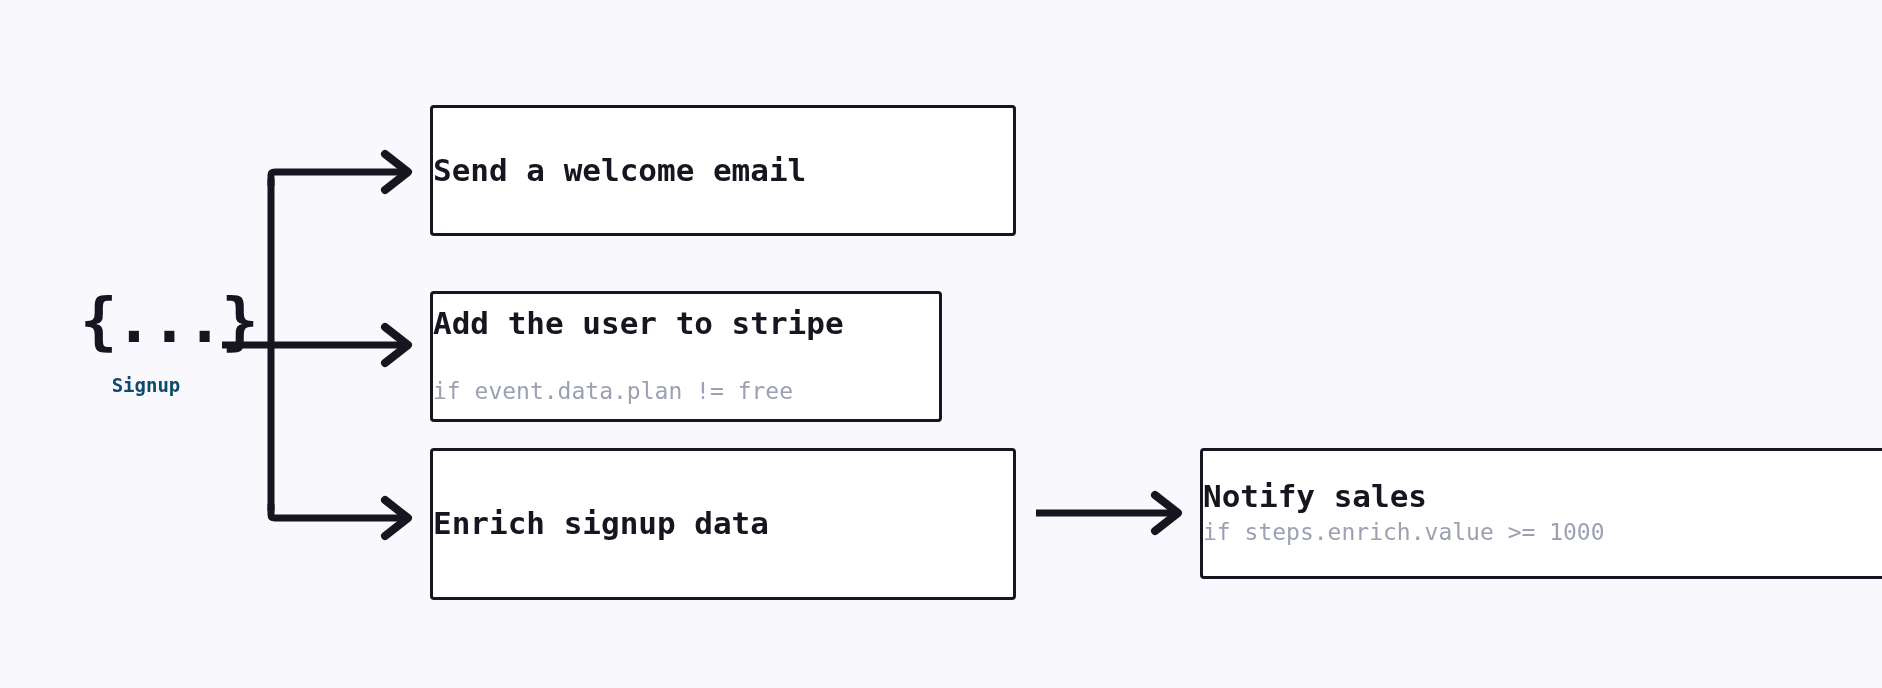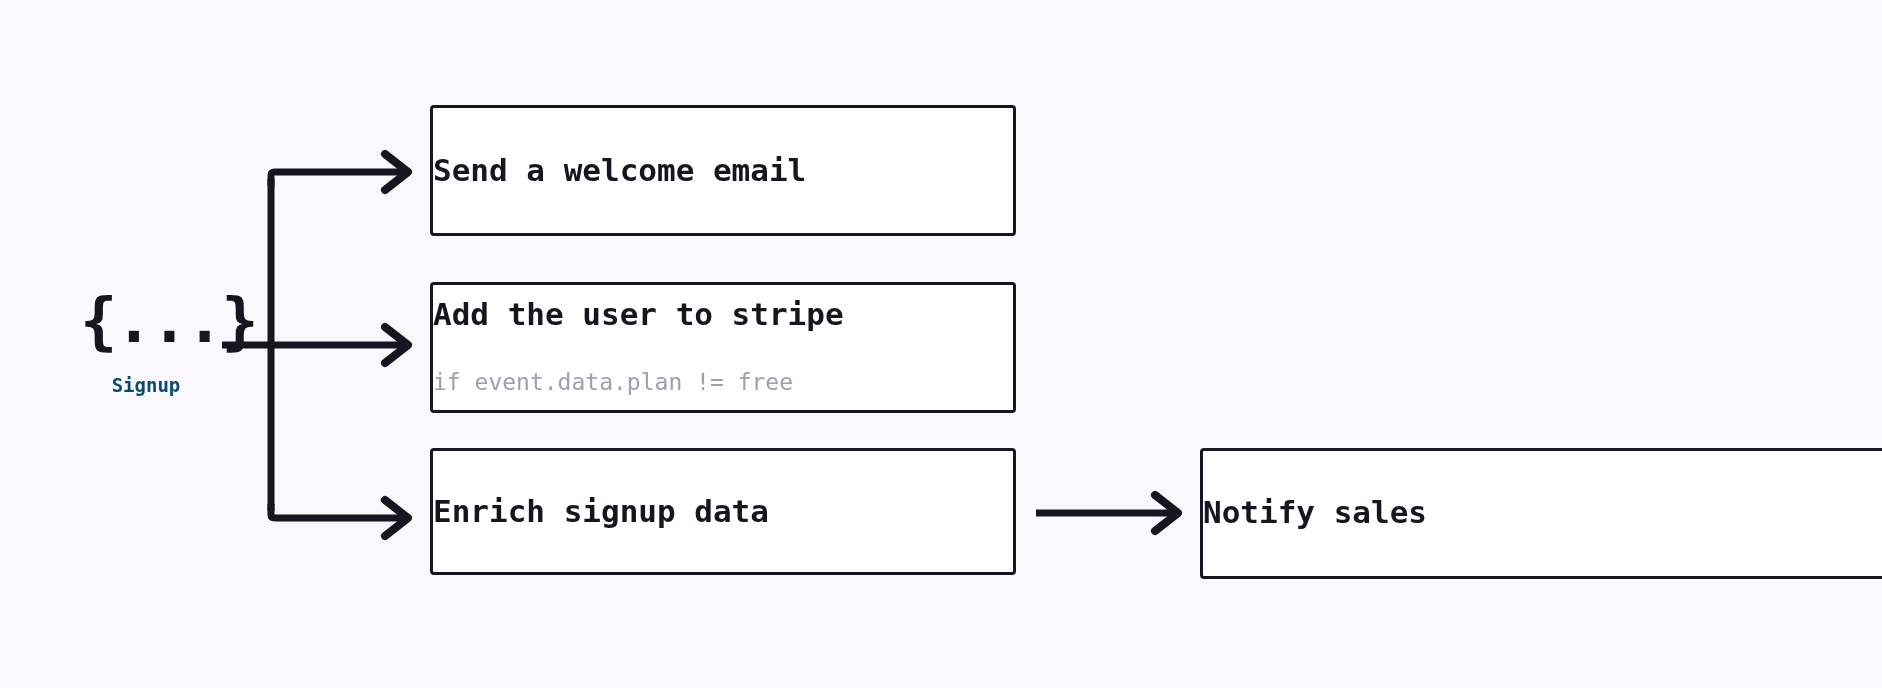--- a/index.html
+++ b/index.html
@@ -69,22 +69,22 @@
     font-size: 23px;
     font-weight: 400;
     color: #9ca0b0;
     line-height: 1.25;
     margin-top: 3px;
     white-space: nowrap;
   }
   .step.has-cond .step-title { margin-top: -2px; }
 
   #step-welcome  { left: 430px;  top: 105px; width: 586px; height: 131px; }
-  #step-stripe   { left: 430px;  top: 282px; width: 586px; height: 131px; gap: 32px; }
-  #step-enrich   { left: 430px;  top: 448px; width: 586px; height: 127px; }
+  #step-stripe   { left: 430px;  top: 291px; width: 512px; height: 131px; gap: 32px; }
+  #step-enrich   { left: 430px;  top: 448px; width: 586px; height: 152px; }
   #step-notify   { left: 1200px; top: 448px; width: 699px; height: 131px; }
 
   
   svg.edges {
     position: absolute;
     left: 0;
     top: 0;
     width: 1882px;
     height: 688px;
     pointer-events: none;
@@ -138,15 +138,16 @@
     <div class="step-title">Add the user to stripe</div>
     <div class="step-cond">if event.data.plan != free</div>
   </div>
 
   <div class="step" id="step-enrich">
     <div class="step-title">Enrich signup data</div>
   </div>
 
   <div class="step has-cond" id="step-notify">
     <div class="step-title">Notify sales</div>
+    <div class="step-cond">if steps.enrich.value &gt;= 1000</div>
   </div>
 
 </div>
 
 </body></html>

